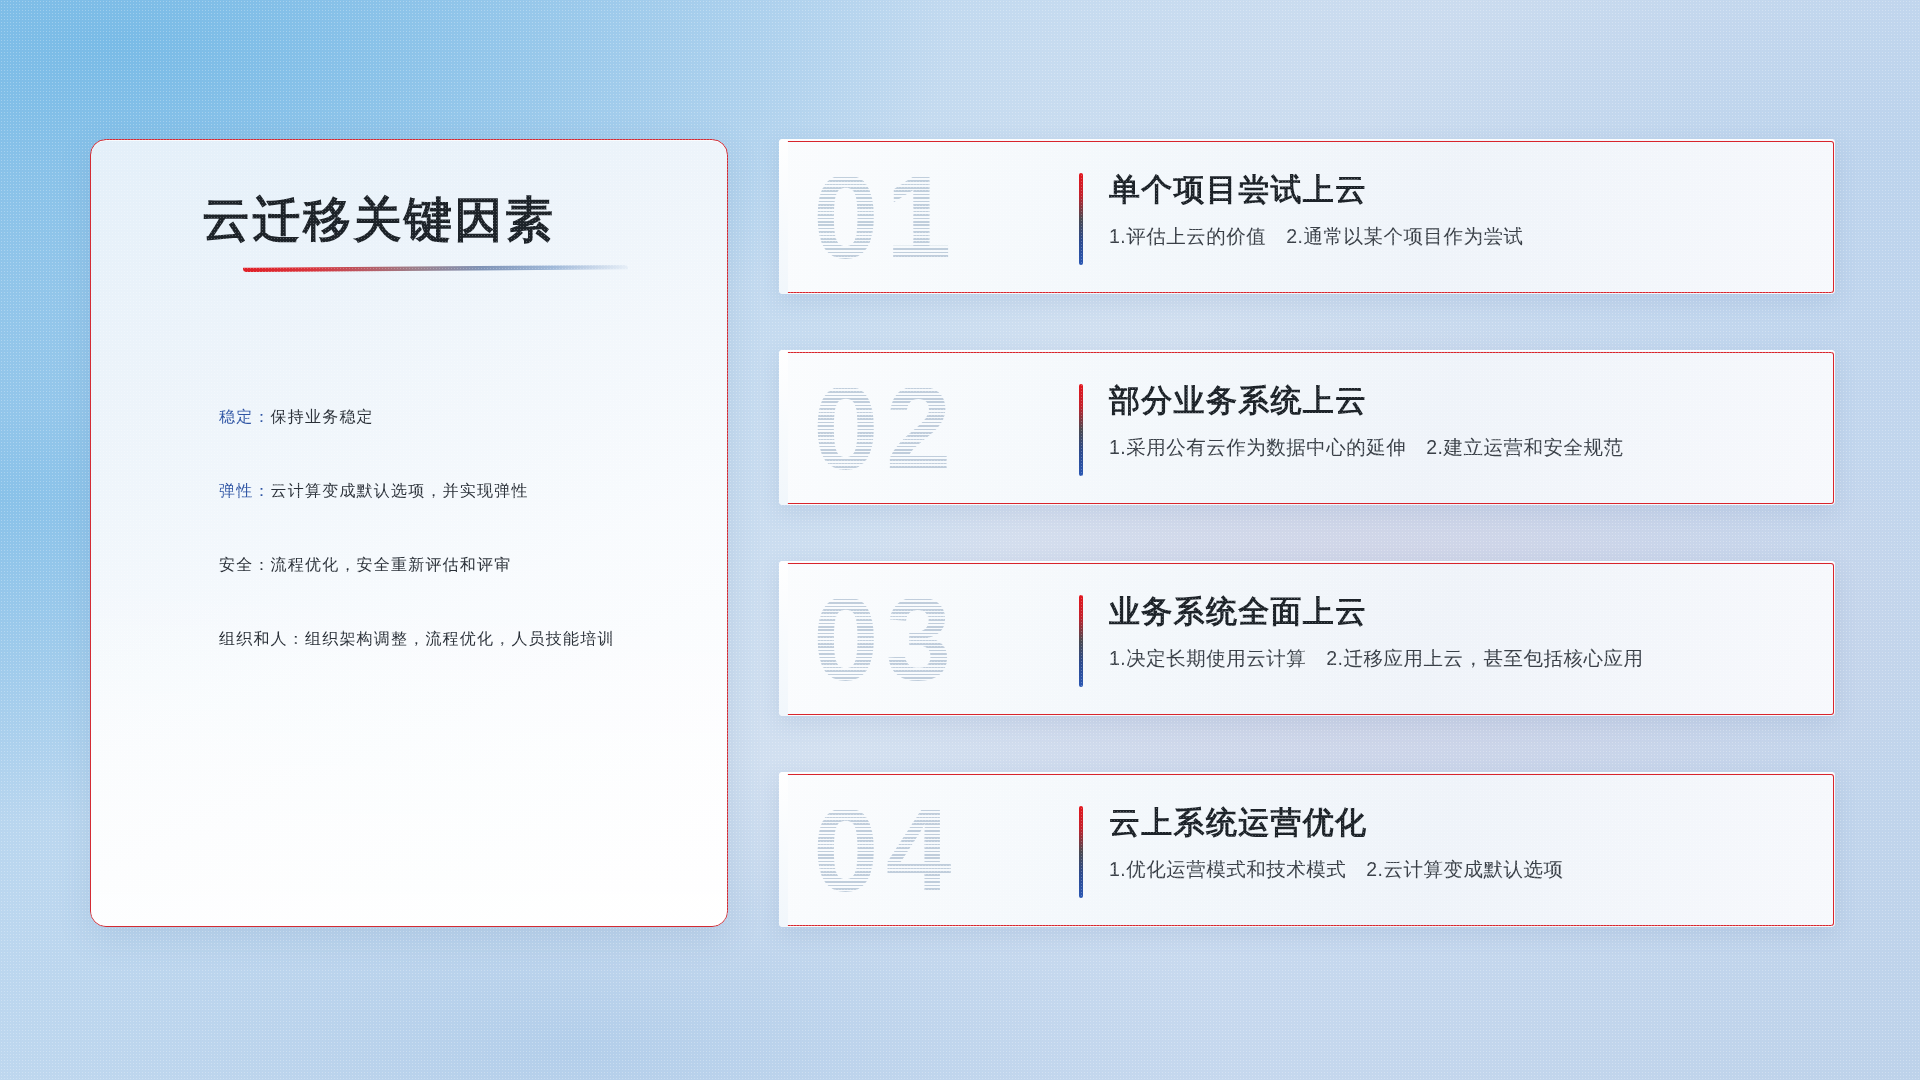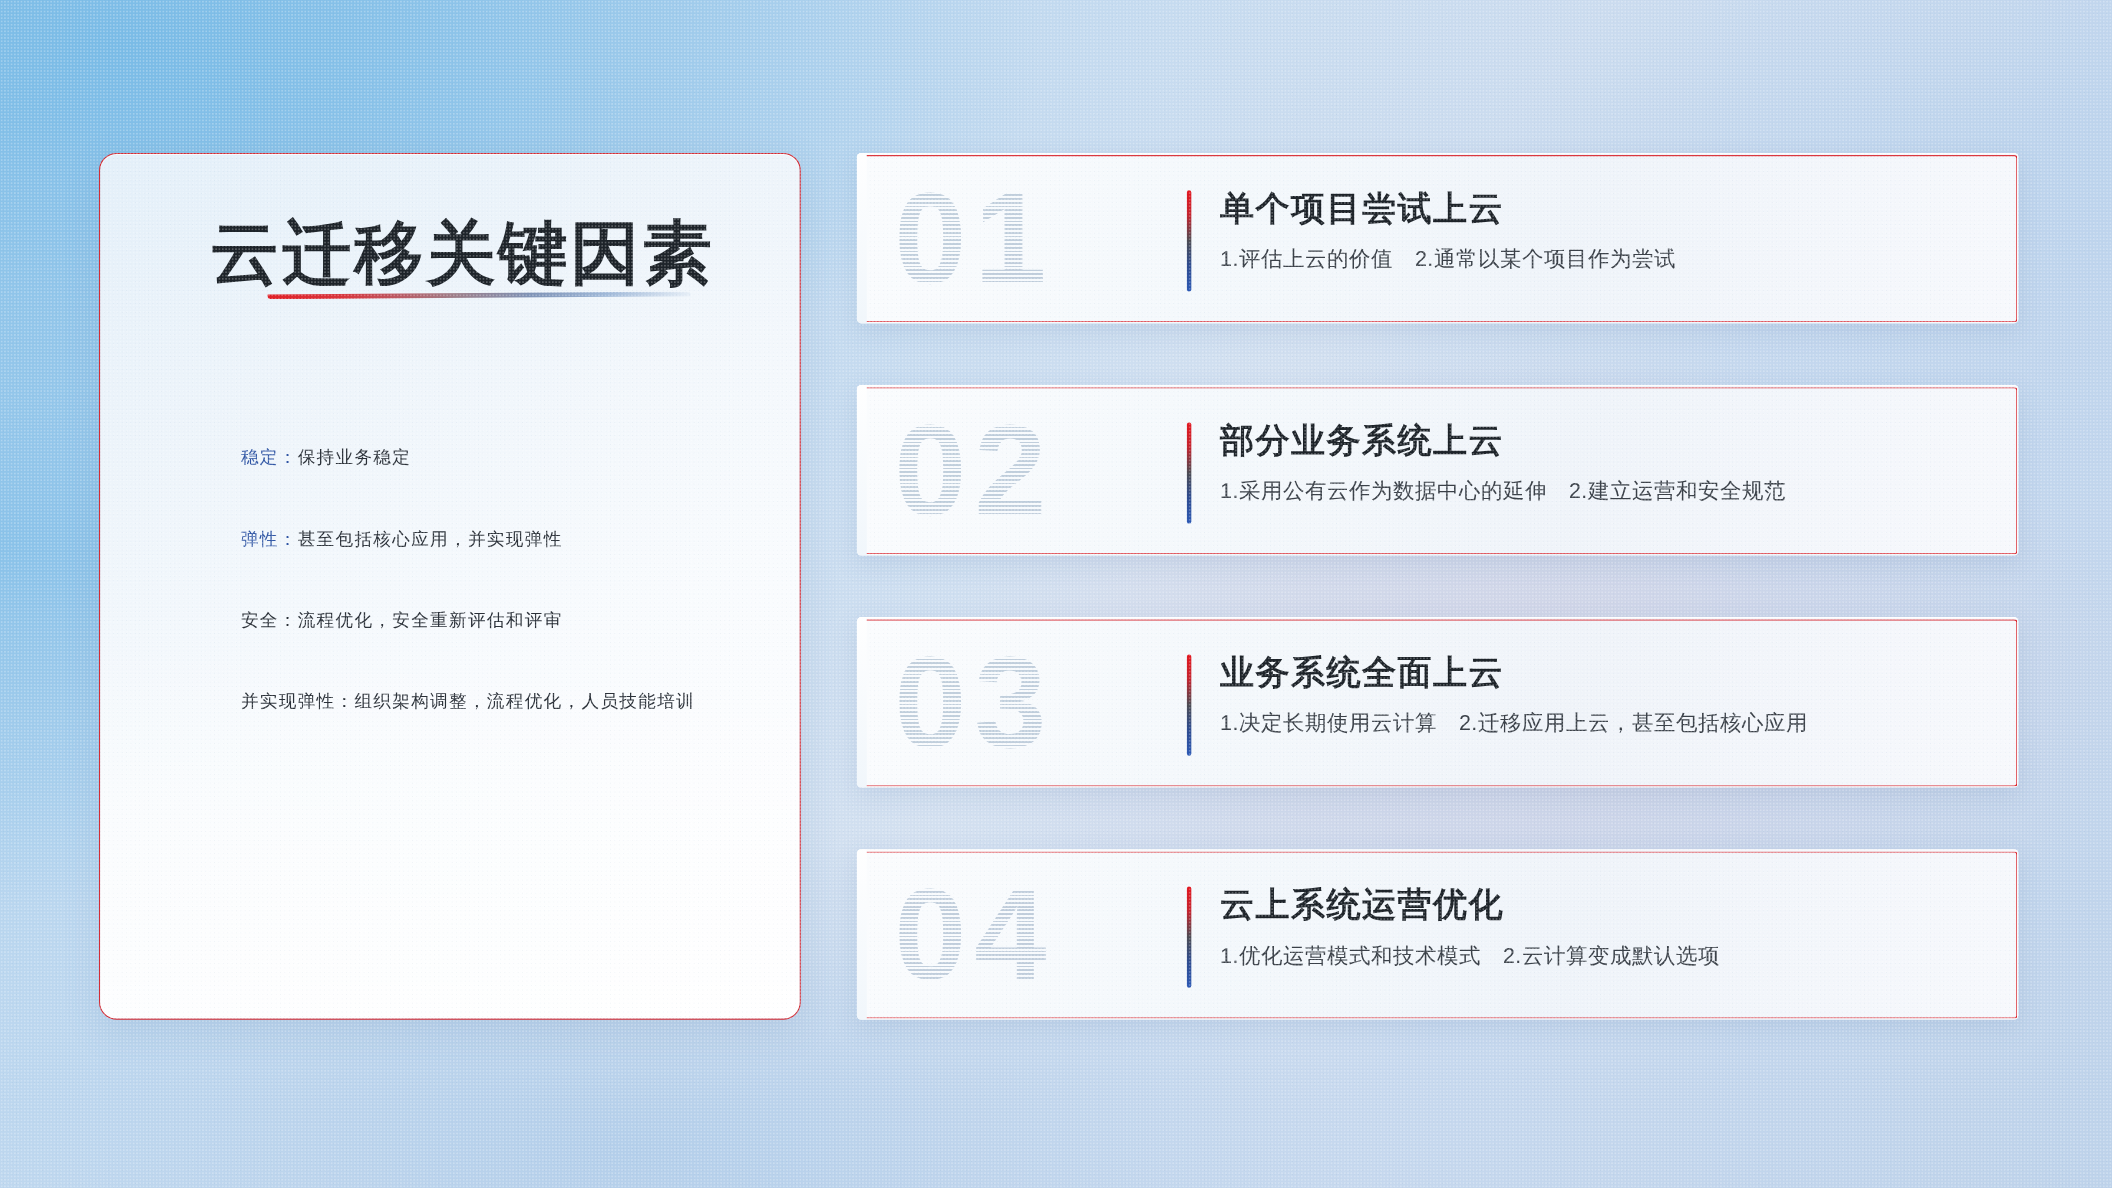--- a/index.html
+++ b/index.html
@@ -60,23 +60,23 @@
   .left-panel::before {
     content: "";
     position: absolute;
     inset: 0;
     pointer-events: none;
     background: linear-gradient(180deg, rgba(255,255,255,0) 55%, rgba(255,255,255,0.55) 100%);
   }
 
   .panel-title {
     position: absolute;
-    left: 100px;
+    left: 111px;
     top: 48px;
-    font-size: 63px;
+    font-size: 48px;
     font-weight: 700;
     letter-spacing: 2.5px;
     color: #1d2329;
     white-space: nowrap;
   }
   .title-rule {
     position: absolute;
     left: 152px;
     top: 125px;
     width: 385px;
@@ -233,30 +233,30 @@
 
     <div class="title-rule"></div>
 
     <div class="factor-list">
 
       <div class="factor-row">
         <span class="factor-label accent">稳定：</span><span class="factor-text">保持业务稳定</span>
       </div>
 
       <div class="factor-row">
-        <span class="factor-label accent">弹性：</span><span class="factor-text">甚至包括核心应用，并实现弹性</span>
+        <span class="factor-label accent">弹性：</span><span class="factor-text">云计算变成默认选项，并实现弹性</span>
       </div>
 
       <div class="factor-row">
         <span class="factor-label plain">安全：</span><span class="factor-text">流程优化，安全重新评估和评审</span>
       </div>
 
 
       <div class="factor-row wrap">
-        <span class="factor-label plain">并实现弹性：</span><span class="factor-text">组织架构调整，流程优化，人员技能培训</span>
+        <span class="factor-label plain">组织和人：</span><span class="factor-text">组织架构调整，流程优化，人员技能培训</span>
       </div>
 
     </div>
   </section>
 
   <section class="cards">
 
     <article class="card">
       <div class="card-number">01</div>
       <div class="card-bar"></div>

